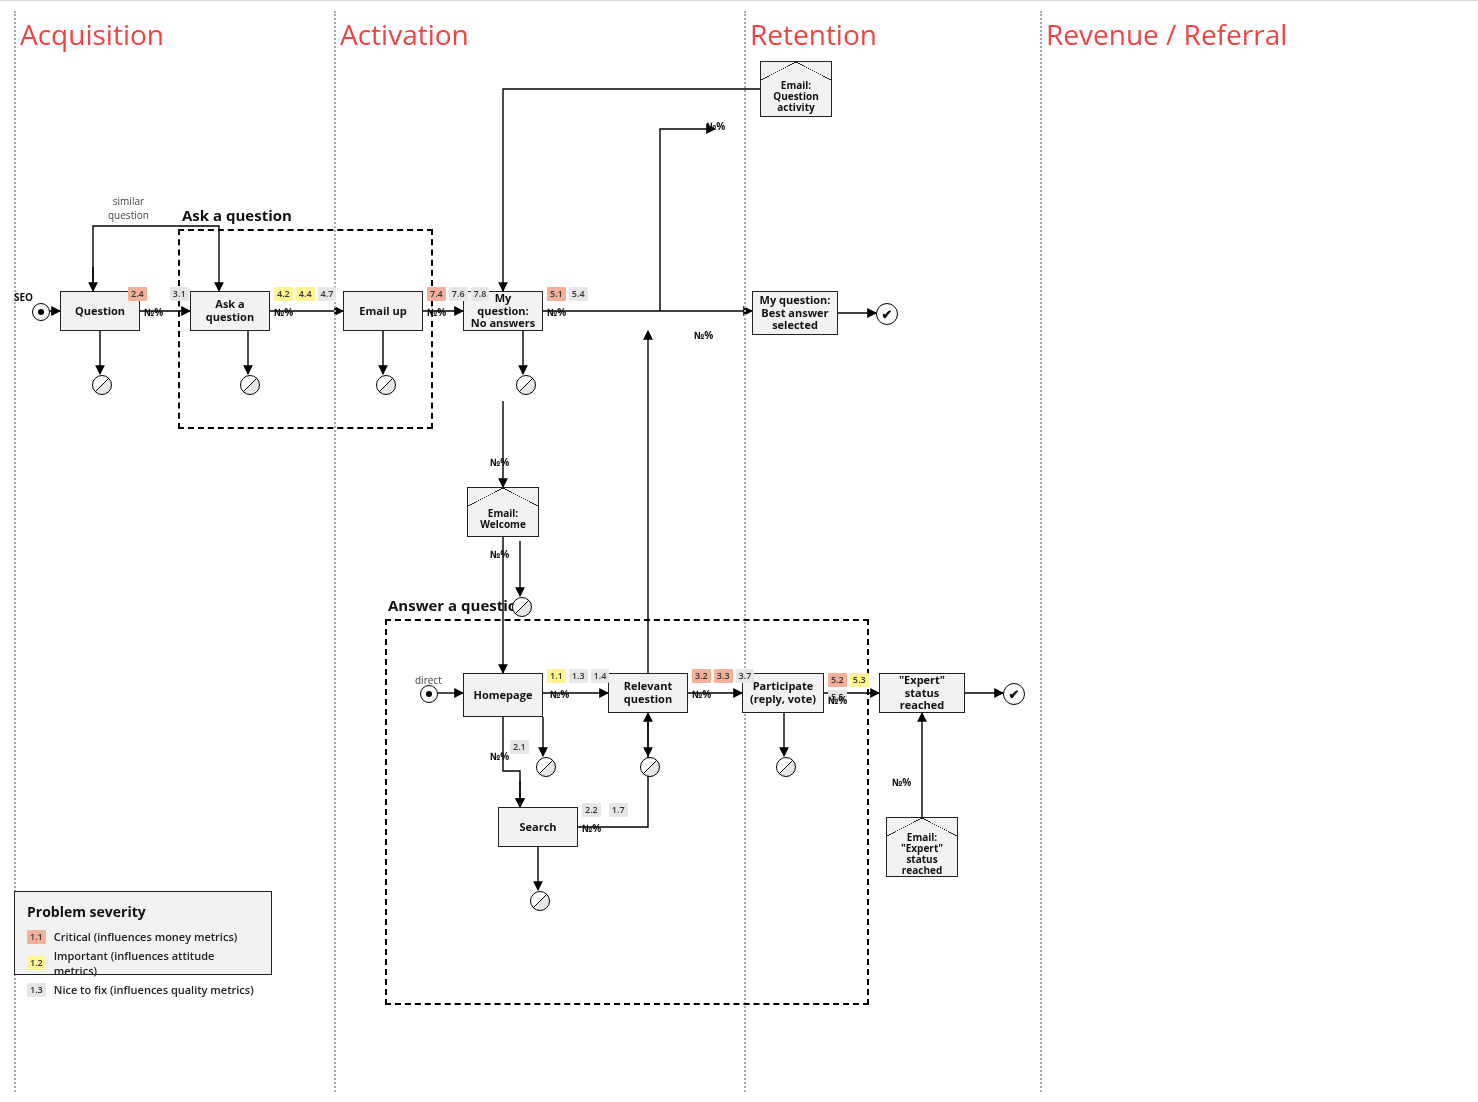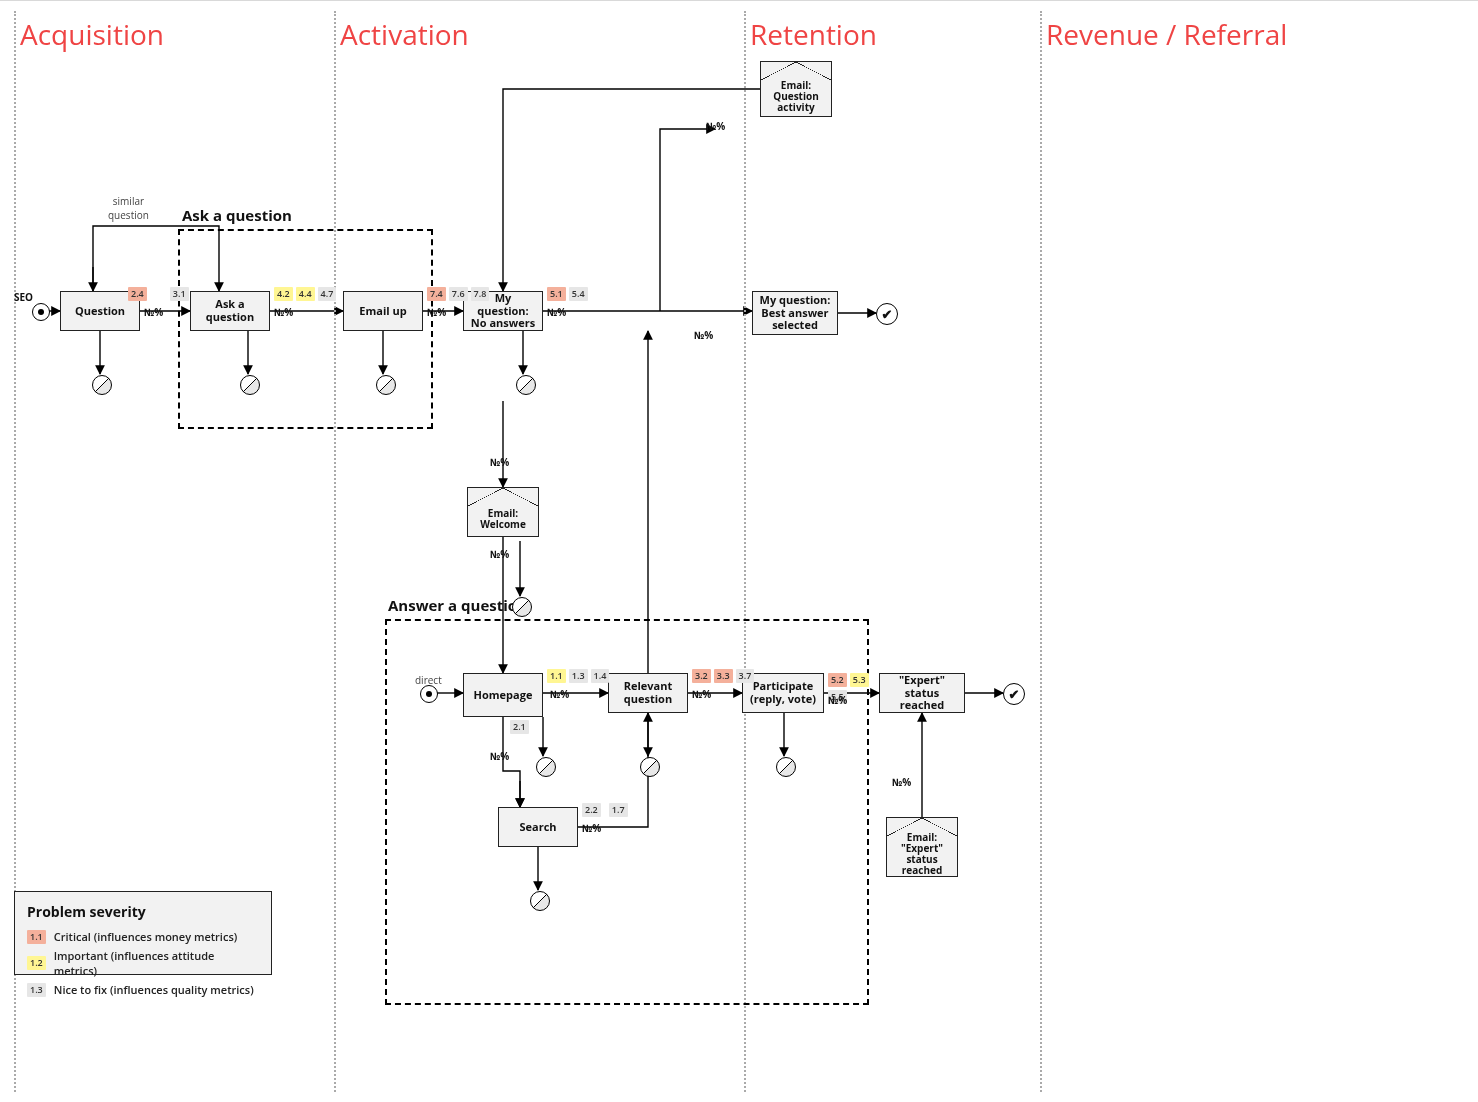--- a/index.html
+++ b/index.html
@@ -263,21 +263,21 @@
     </div>
   <div class="badges" id="b-mq" style="left: 547px; top: 286px;">
       <span class="badge sev-crit">5.1</span>
       <span class="badge sev-nice">5.4</span>
     </div>
   <div class="badges" id="b-homepage" style="left: 547px; top: 668px;">
       <span class="badge sev-imp">1.1</span>
       <span class="badge sev-nice">1.3</span>
       <span class="badge sev-nice">1.4</span>
     </div>
-  <div class="badges" id="b-homepage-dn" style="left: 510px; top: 719px;">
+  <div class="badges" id="b-homepage-dn" style="left: 510px; top: 739px;">
       <span class="badge sev-nice">2.1</span>
     </div>
   <div class="badges" id="b-relevant" style="left: 692px; top: 668px;">
       <span class="badge sev-crit">3.2</span>
       <span class="badge sev-crit">3.3</span>
       <span class="badge sev-nice">3.7</span>
     </div>
   <div class="badges" id="b-part-top" style="left: 828px; top: 689px;">
       <span class="badge sev-nice">5.5</span>
     </div>

